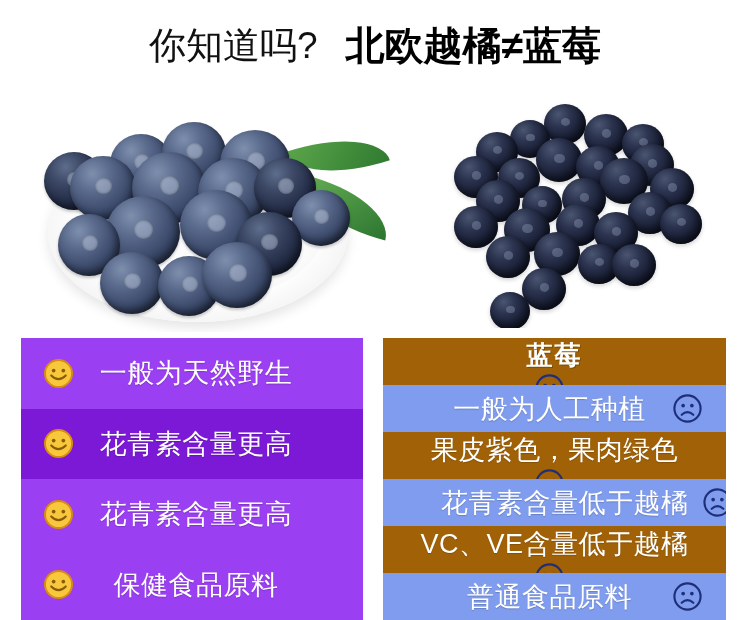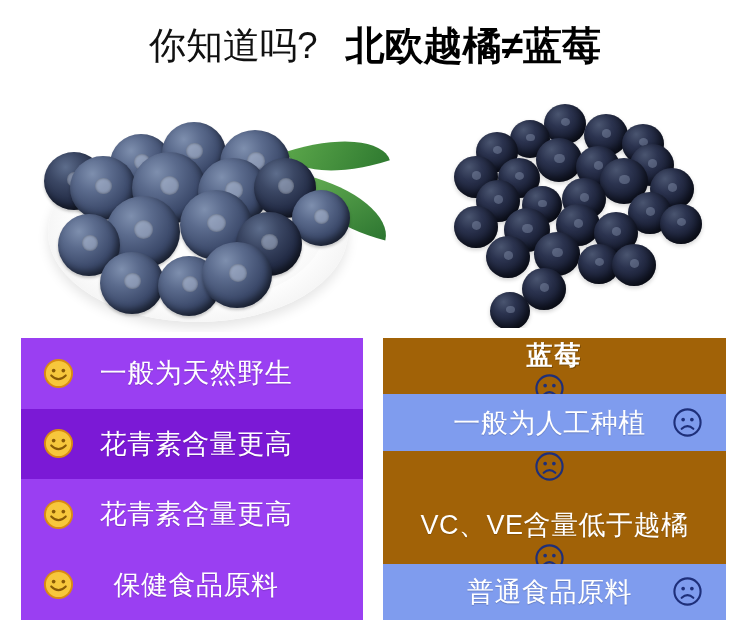--- a/index.html
+++ b/index.html
@@ -259,30 +259,43 @@
             <circle cx="16" cy="16" r="13.5" fill="none" stroke="#1e2f7a" stroke-width="2.2"></circle>
             <circle cx="11.5" cy="13" r="1.9" fill="#1e2f7a"></circle>
             <circle cx="20.5" cy="13" r="1.9" fill="#1e2f7a"></circle>
             <path d="M10 22.5 Q16 17 22 22.5" fill="none" stroke="#1e2f7a" stroke-width="2.2" stroke-linecap="round"></path>
           </svg>
         </span>
       </div>
 
       <div class="row shade-a">
         <span class="face"></span>
-        <span class="face right-slot">
-          <svg class="sadface" viewBox="0 0 32 32">
-            <circle cx="16" cy="16" r="13.5" fill="none" stroke="#1e2f7a" stroke-width="2.2"></circle>
-            <circle cx="11.5" cy="13" r="1.9" fill="#1e2f7a"></circle>
-            <circle cx="20.5" cy="13" r="1.9" fill="#1e2f7a"></circle>
-            <path d="M10 22.5 Q16 17 22 22.5" fill="none" stroke="#1e2f7a" stroke-width="2.2" stroke-linecap="round"></path>
-          </svg>
-        </span>
-      </div>
-
+        <span class="cell-text">果皮紫色，果肉绿色</span>
+        <span class="face right-slot">
+          <svg class="sadface" viewBox="0 0 32 32">
+            <circle cx="16" cy="16" r="13.5" fill="none" stroke="#1e2f7a" stroke-width="2.2"></circle>
+            <circle cx="11.5" cy="13" r="1.9" fill="#1e2f7a"></circle>
+            <circle cx="20.5" cy="13" r="1.9" fill="#1e2f7a"></circle>
+            <path d="M10 22.5 Q16 17 22 22.5" fill="none" stroke="#1e2f7a" stroke-width="2.2" stroke-linecap="round"></path>
+          </svg>
+        </span>
+      </div>
+
+      <div class="row shade-b">
+        <span class="face"></span>
+        <span class="cell-text">花青素含量低于越橘</span>
+        <span class="face right-slot">
+          <svg class="sadface" viewBox="0 0 32 32">
+            <circle cx="16" cy="16" r="13.5" fill="none" stroke="#1e2f7a" stroke-width="2.2"></circle>
+            <circle cx="11.5" cy="13" r="1.9" fill="#1e2f7a"></circle>
+            <circle cx="20.5" cy="13" r="1.9" fill="#1e2f7a"></circle>
+            <path d="M10 22.5 Q16 17 22 22.5" fill="none" stroke="#1e2f7a" stroke-width="2.2" stroke-linecap="round"></path>
+          </svg>
+        </span>
+      </div>
 
       <div class="row shade-a">
         <span class="face"></span>
         <span class="cell-text">VC、VE含量低于越橘</span>
         <span class="face right-slot">
           <svg class="sadface" viewBox="0 0 32 32">
             <circle cx="16" cy="16" r="13.5" fill="none" stroke="#1e2f7a" stroke-width="2.2"></circle>
             <circle cx="11.5" cy="13" r="1.9" fill="#1e2f7a"></circle>
             <circle cx="20.5" cy="13" r="1.9" fill="#1e2f7a"></circle>
             <path d="M10 22.5 Q16 17 22 22.5" fill="none" stroke="#1e2f7a" stroke-width="2.2" stroke-linecap="round"></path>

